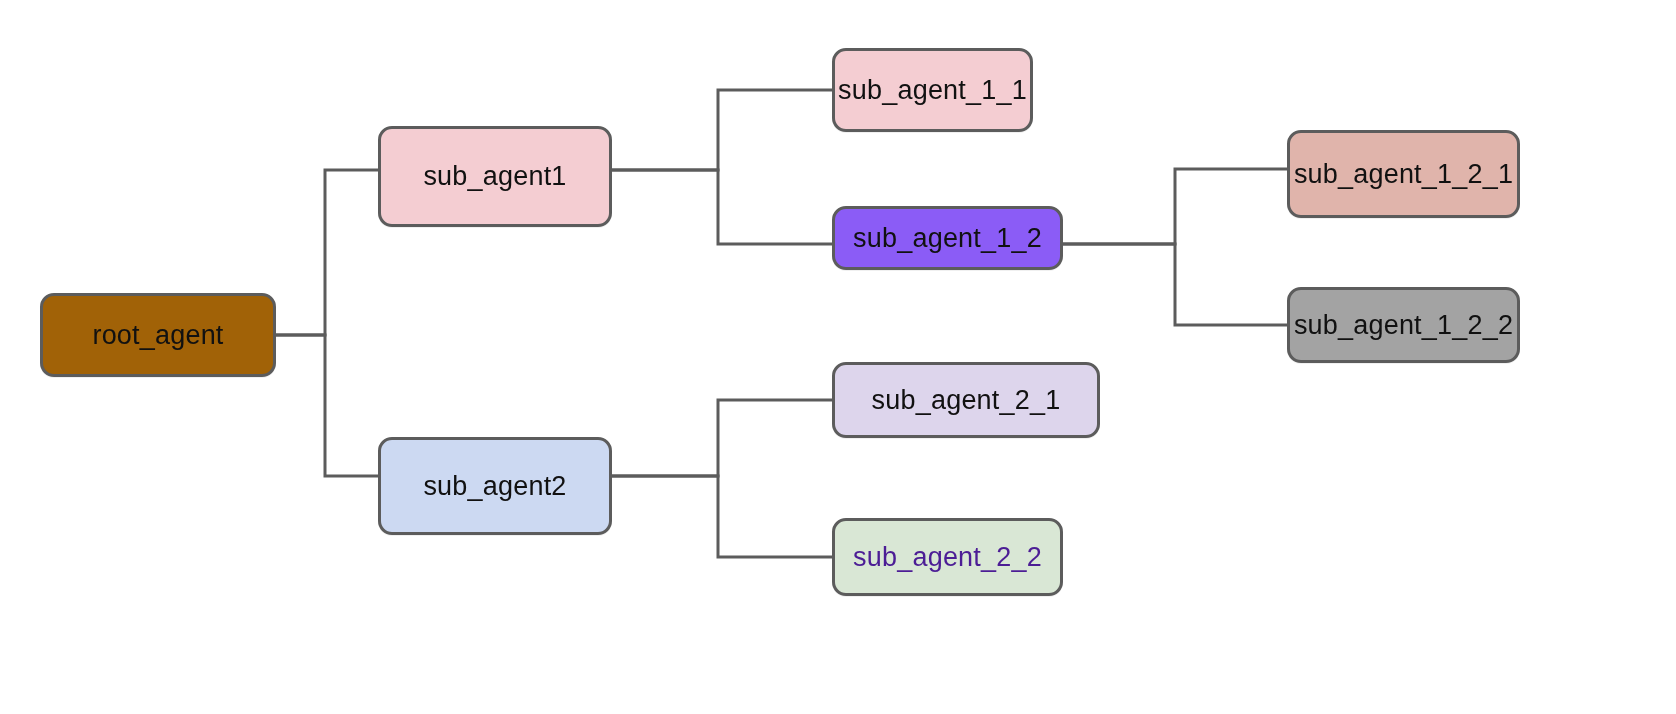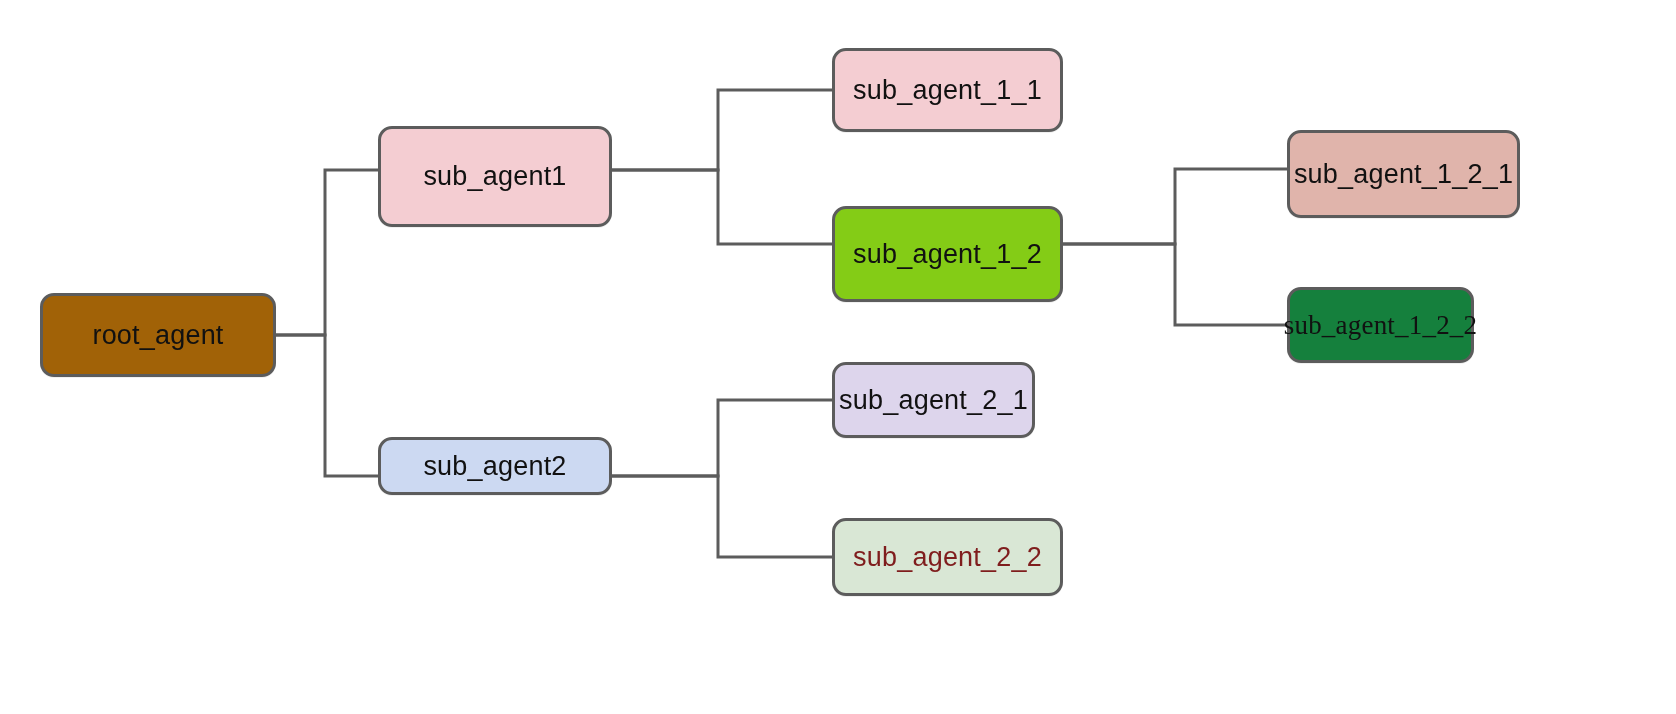--- a/index.html
+++ b/index.html
@@ -58,35 +58,35 @@
       <path d="M 1063 244 H 1175 V 169 H 1287" fill="none" stroke="#5c5c5c" stroke-width="3" stroke-linecap="butt" stroke-linejoin="miter"></path>
       <path d="M 1063 244 H 1175 V 325 H 1287" fill="none" stroke="#5c5c5c" stroke-width="3" stroke-linecap="butt" stroke-linejoin="miter"></path>
     </svg>
   <div id="nodes">
       <div class="node" style="left: 40px; top: 293px; width: 236px; height: 84px; background: #a16207; border-color: rgb(92, 92, 92); color: rgb(17, 17, 17);">
         <span class="node-label">root_agent</span>
       </div>
       <div class="node" style="left: 378px; top: 126px; width: 234px; height: 101px; background: rgb(244, 205, 210); border-color: rgb(92, 92, 92); color: rgb(17, 17, 17);">
         <span class="node-label">sub_agent1</span>
       </div>
-      <div class="node" style="left: 378px; top: 437px; width: 234px; height: 58px; background: rgb(204, 217, 242); border-color: rgb(92, 92, 92); color: rgb(17, 17, 17);">
+      <div class="node" style="left: 378px; top: 437px; width: 234px; height: 98px; background: rgb(204, 217, 242); border-color: rgb(92, 92, 92); color: rgb(17, 17, 17);">
         <span class="node-label">sub_agent2</span>
       </div>
-      <div class="node" style="left: 832px; top: 48px; width: 231px; height: 84px; background: rgb(244, 205, 210); border-color: rgb(92, 92, 92); color: rgb(17, 17, 17);">
+      <div class="node" style="left: 832px; top: 48px; width: 201px; height: 84px; background: rgb(244, 205, 210); border-color: rgb(92, 92, 92); color: rgb(17, 17, 17);">
         <span class="node-label">sub_agent_1_1</span>
       </div>
-      <div class="node" style="left: 832px; top: 206px; width: 231px; height: 96px; background: #84cc16; border-color: rgb(92, 92, 92); color: rgb(17, 17, 17);">
+      <div class="node" style="left: 832px; top: 206px; width: 231px; height: 64px; background: #8b5cf6; border-color: rgb(92, 92, 92); color: rgb(17, 17, 17);">
         <span class="node-label">sub_agent_1_2</span>
       </div>
-      <div class="node" style="left: 832px; top: 362px; width: 203px; height: 76px; background: rgb(221, 213, 236); border-color: rgb(92, 92, 92); color: rgb(17, 17, 17);">
+      <div class="node" style="left: 832px; top: 362px; width: 268px; height: 76px; background: rgb(221, 213, 236); border-color: rgb(92, 92, 92); color: rgb(17, 17, 17);">
         <span class="node-label">sub_agent_2_1</span>
       </div>
-      <div class="node" style="left: 832px; top: 518px; width: 231px; height: 78px; background: rgb(217, 231, 213); border-color: rgb(92, 92, 92); color: #7f1d1d;">
+      <div class="node" style="left: 832px; top: 518px; width: 231px; height: 78px; background: rgb(217, 231, 213); border-color: rgb(92, 92, 92); color: #4c1d95;">
         <span class="node-label">sub_agent_2_2</span>
       </div>
       <div class="node" style="left: 1287px; top: 130px; width: 233px; height: 88px; background: rgb(224, 180, 171); border-color: rgb(92, 92, 92); color: rgb(17, 17, 17);">
         <span class="node-label">sub_agent_1_2_1</span>
       </div>
-      <div class="node" style="left: 1287px; top: 287px; width: 187px; height: 76px; background: #15803d; border-color: rgb(92, 92, 92); color: rgb(17, 17, 17); font-family: Liberation Serif, serif;">
+      <div class="node" style="left: 1287px; top: 287px; width: 233px; height: 76px; background: #a3a3a3; border-color: rgb(92, 92, 92); color: rgb(17, 17, 17);">
         <span class="node-label">sub_agent_1_2_2</span>
       </div>
     </div>
 </div>
 
 </body></html>

